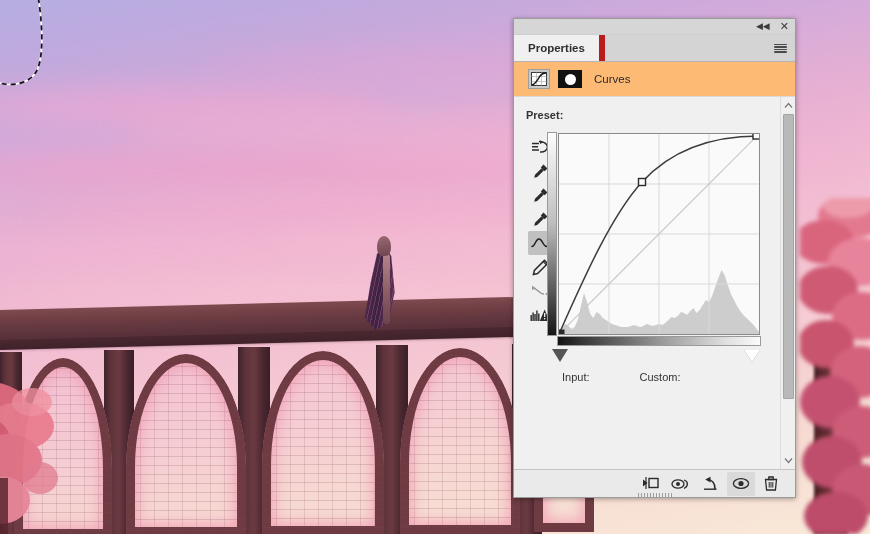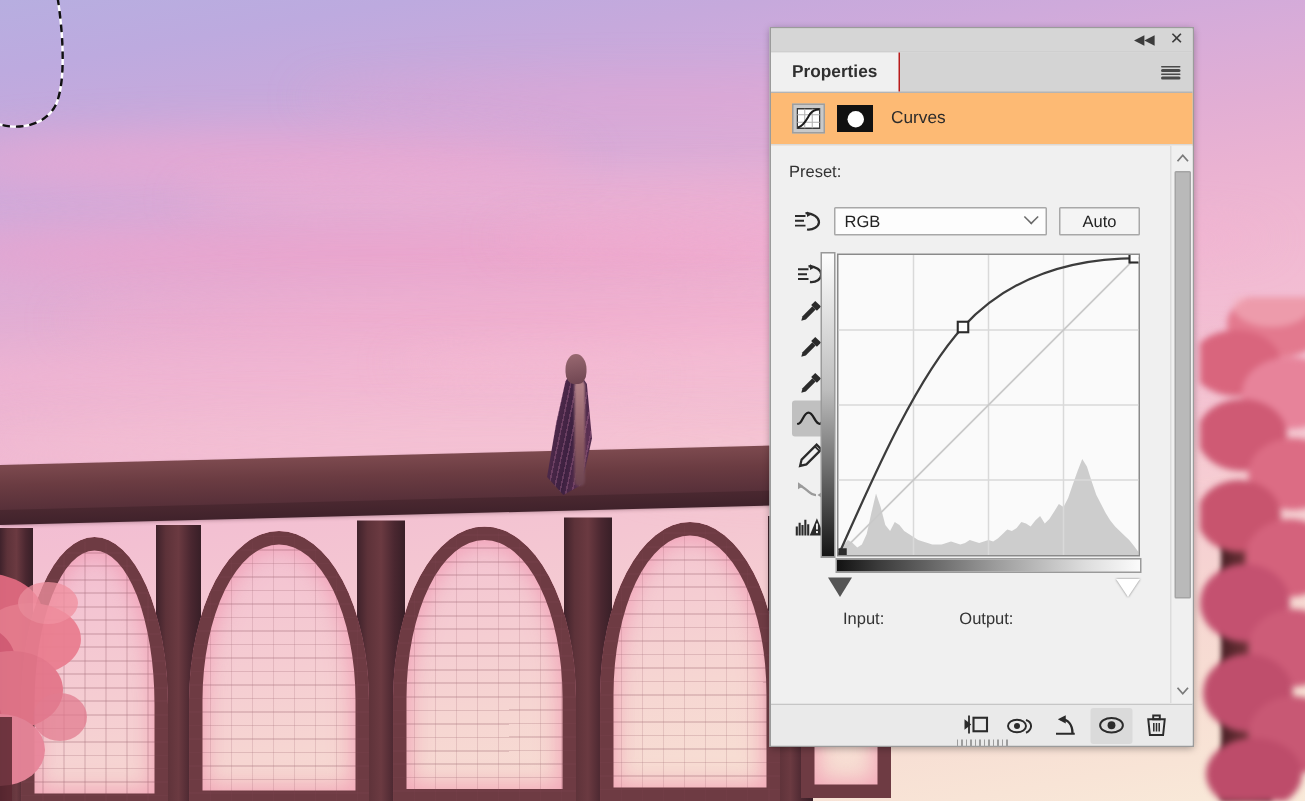--- a/index.html
+++ b/index.html
@@ -132,21 +132,21 @@
   .win-btn { font-size:9px; color:#3b3b3b; line-height:1; cursor:pointer; }
   .win-btn.close { font-size:11px; }
 
   .tabbar {
     height:27px; background:#d4d4d4; display:flex; align-items:stretch; flex:none;
     border-bottom:1px solid #b4b4b4; position:relative;
   }
   .tab {
     background:#f0f0f0; padding:0 14px; display:flex; align-items:center;
     font-size:11.5px; font-weight:bold; color:#303030;
-    border-right:1px solid #b91c1c;
+    border-right:6px solid #b91c1c;
   }
   .tabbar-menu {
     margin-left:auto; display:flex; align-items:center; padding-right:8px;
   }
   .hamburger { width:13px; height:9px; display:flex; flex-direction:column; justify-content:space-between; }
   .hamburger span { display:block; height:1.5px; background:#4a4a4a; border-radius:1px; }
 
   .adj-header {
     height:35px; background:#fdba74; display:flex; align-items:center;
     padding:0 0 0 14px; gap:8px; flex:none;
@@ -158,21 +158,21 @@
   }
   .mask-thumb {
     width:24px; height:18px; background:#111; display:flex; align-items:center; justify-content:center;
   }
   .mask-thumb .dot { width:11px; height:11px; border-radius:50%; background:#fff; }
   .adj-title { font-size:11.5px; color:#2b2b2b; margin-left:4px; }
 
   .panel-body { flex:1; display:flex; position:relative; overflow:hidden; background:#f0f0f0; }
   .body-main { flex:1; padding:8px 0 0 0; position:relative; }
 
-  .row { display:flex; align-items:flex-end; padding:4px 12px; margin-bottom:8px; }
+  .row { display:flex; align-items:flex-start; padding:4px 12px; margin-bottom:8px;font-weight:bold; }
   .lbl { font-size:11px; color:#333; margin-right:7px; }
 
   .select {
     flex:1; height:19px; background:#fdfdfd; border:1px solid #a8a8a8;
     display:flex; align-items:center; padding:0 6px; font-size:11px; color:#222;
     position:relative; border-radius:1px;
   }
   .select .chev {
     margin-left:auto; width:7px; height:7px;
     border-right:1.4px solid #6a6a6a; border-bottom:1.4px solid #6a6a6a;
@@ -400,36 +400,20 @@
       <span class="adj-title">Curves</span>
     </div>
 
     <div class="panel-body">
       <div class="body-main">
 
         <div class="row">
           <span class="lbl">Preset:</span>
         </div>
 
-        <div class="row" style="padding-left:12px;">
-          <span style="width:24px;height:20px;display:flex;align-items:center;justify-content:center;margin-right:6px;">
-            <svg width="19" height="15" viewBox="0 0 19 15">
-              <path d="M8 2 C 13 2, 17 5, 17 8 C 17 11, 13 13.5, 9 13" fill="none" stroke="#2b2b2b" stroke-width="1.5"></path>
-              <path d="M1 4 H8 M1 7.2 H7 M1 10.4 H8" stroke="#2b2b2b" stroke-width="1.3"></path>
-              <path d="M9 1 L 12 3 L 9 4.6 Z" fill="#2b2b2b"></path>
-            </svg>
-          </span>
-          <span class="select" style="flex:0 0 142px;">
-            <span>RGB</span>
-            <span class="chev"></span>
-          </span>
-          <span class="btn-auto">
-            <span>Auto</span>
-          </span>
-        </div>
 
         <div class="curves-area">
 
           <div class="tool-col">
             <span class="tool">
               <svg width="19" height="16" viewBox="0 0 19 16">
                 <path d="M8 2.5 C 13 2.5, 16.5 5, 16.5 8 C 16.5 11, 13 13.5, 9 13" fill="none" stroke="#2b2b2b" stroke-width="1.6"></path>
                 <path d="M1 4.5 H8 M1 7.8 H7 M1 11 H8" stroke="#2b2b2b" stroke-width="1.4"></path>
                 <path d="M9 1.2 L 12.4 3.2 L 9 5 Z" fill="#2b2b2b"></path>
               </svg>
@@ -528,21 +512,21 @@
 
             <div class="tone-strip-h"></div>
 
             <div class="sliders-row">
               <span class="blk-pt"></span>
               <span class="wht-pt"></span>
             </div>
 
             <div class="io-row">
               <span>Input:</span>
-              <span>Output:</span>
+              <span>Custom:</span>
             </div>
           </div>
         </div>
       </div>
 
       <div class="scrollbar">
         <span class="sb-arrow">
           <svg width="9" height="7" viewBox="0 0 9 7">
             <path d="M1 5.5 L4.5 1.5 L8 5.5" fill="none" stroke="#7a7a7a" stroke-width="1.2"></path>
           </svg>

